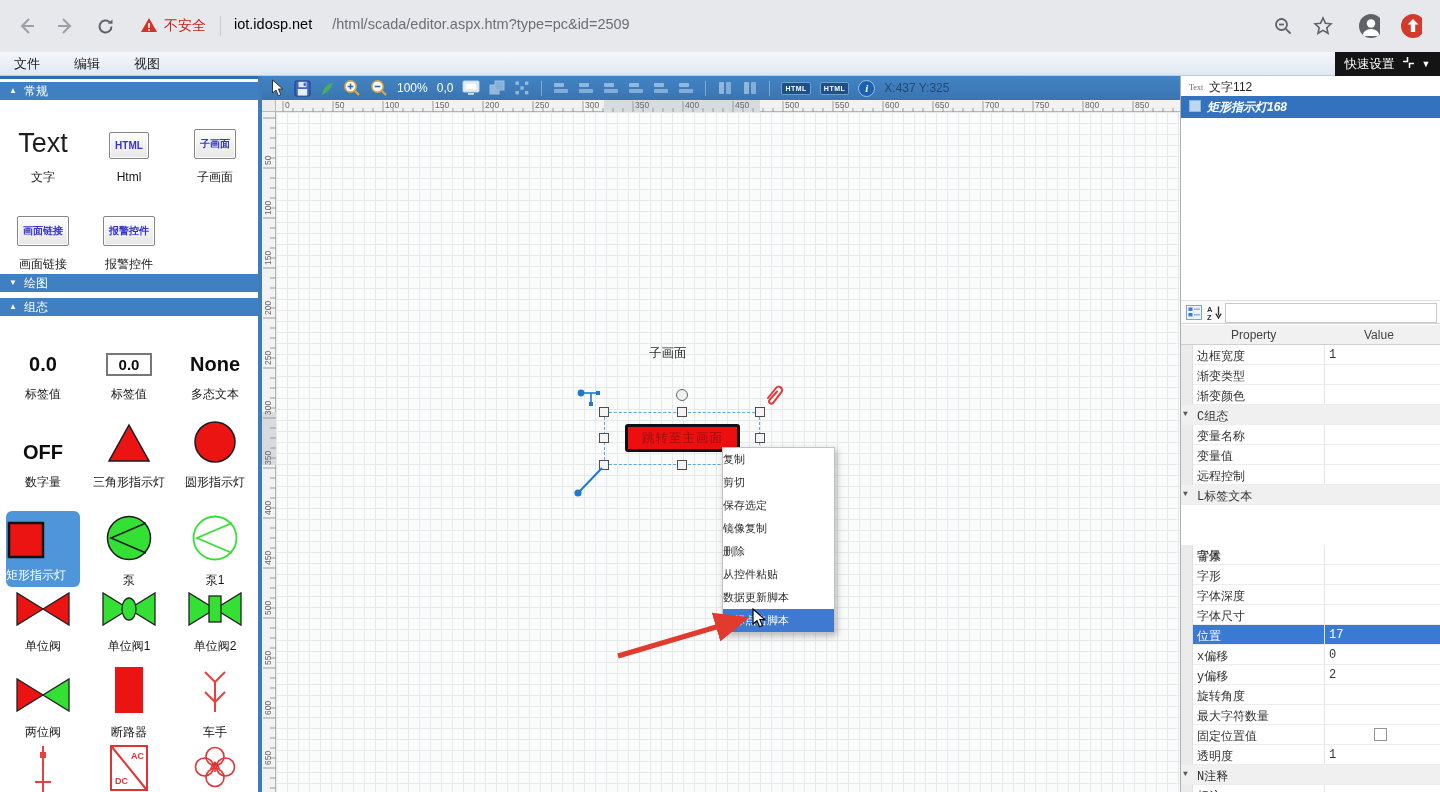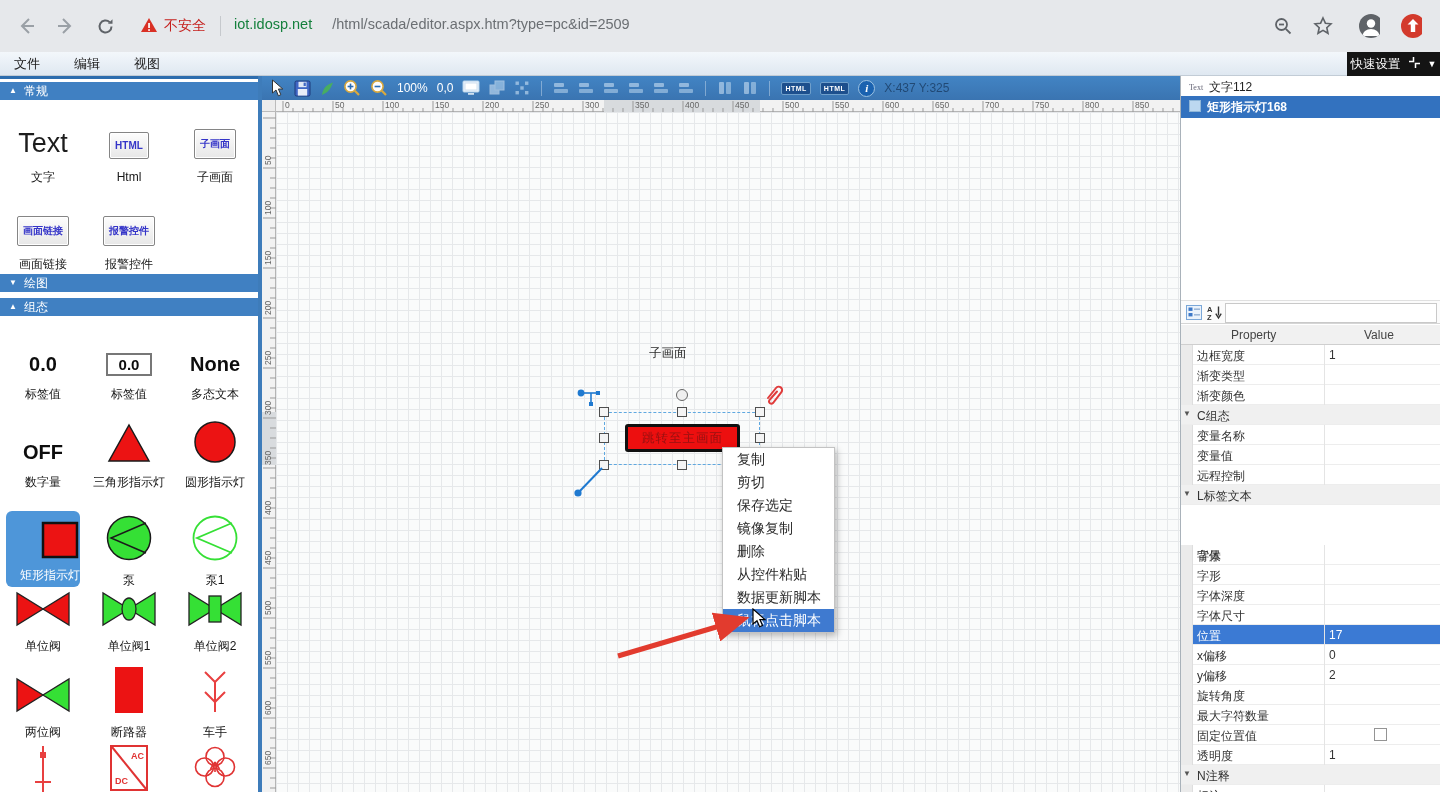--- a/index.html
+++ b/index.html
@@ -8,47 +8,47 @@
        -webkit-font-smoothing:antialiased;}
   .abs{position:absolute;}
 
   
   .chrome{left:0;top:0;width:1440px;height:52px;background:#e6e8eb;border-bottom:1px solid #cdd0d4;}
   .chrome .nav{top:15px;width:22px;height:22px;display:flex;align-items:center;justify-content:center;cursor:pointer;}
   .sec-warn{display:flex;align-items:center;gap:6px;top:14px;left:140px;height:24px;}
   .sec-text{color:#c5221f;font-size:14px;}
   .url-div{left:220px;top:16px;width:1px;height:20px;background:#c6c9cd;}
   .url{left:234px;top:16px;font-size:14.5px;white-space:nowrap;}
-  .url .host{color:#15803d;margin-top:16px;}
+  .url .host{color:#000000;margin-top:16px;}
   .url .path{color:#6b6f73;margin-left:20px;}
 
   
   .menubar{left:0;top:52px;width:1440px;height:24px;background:linear-gradient(#f3f7fb,#dfe8f1);
            border-bottom:1px solid #c2ccd6;display:flex;align-items:center;padding-left:14px;gap:34px;box-sizing:border-box;}
   .menu-item{font-size:13px;color:#1c1c1c;cursor:pointer;}
-  .quickset{right:0;top:52px;width:93px;height:24px;background:#141414;color:#fff;display:flex;
+  .quickset{right:0;top:52px;width:105px;height:24px;background:#141414;color:#fff;display:flex;
             align-items:center;justify-content:center;gap:7px;font-size:12.5px;}
 
   
   .sidebar{left:0;top:76px;width:258px;height:716px;background:#fff;border-top:3px solid #2d6dae;overflow:hidden;}
   .splitter{left:258px;top:76px;width:4px;height:716px;background:#3e7cba;}
   .sec-head{position:absolute;left:0;width:258px;height:18px;background:#4080c2;color:#fff;
             display:flex;align-items:center;gap:7px;padding-left:9px;box-sizing:border-box;font-size:12px;cursor:pointer;}
   .sec-head .tri{font-size:8px;line-height:1;}
   .pal-grid{position:absolute;left:0;width:258px;display:grid;grid-template-columns:86px 86px 86px;}
   .cell{display:flex;flex-direction:column;align-items:center;justify-content:flex-end;
         padding-bottom:3px;box-sizing:border-box;cursor:pointer;}
   .cell .pv{margin-bottom:11px;display:flex;align-items:flex-end;justify-content:center;}
   .cell .lbl{font-size:12px;color:#161616;text-align:center;line-height:1.2;}
   .pv-text-large{font-size:27px;color:#1d1d1d;}
   .pv-text-big{font-size:20px;font-weight:bold;color:#0d0d0d;}
   .pv-text-boxed{font-size:15px;font-weight:bold;color:#0d0d0d;border:2px solid #777;padding:1px 11px;background:#fff;}
   .mini-btn{border:1px solid #858585;background:linear-gradient(#fdfdfd,#e7e7e7);color:#3434c8;
             font-size:10px;font-weight:bold;padding:7px 5px;border-radius:2px;box-shadow:inset 0 0 0 1px #fff;}
-  .tile-sel{background:#4e96d9;border-radius:6px;width:74px;display:flex;flex-direction:column;align-items:flex-end;
+  .tile-sel{background:#4e96d9;border-radius:6px;width:74px;display:flex;flex-direction:column;align-items:flex-start;
             padding:9px 0 5px;}
   .tile-sel .lbl{color:#fff;margin-top:8px;}
 
   
   .etoolbar{left:262px;top:76px;width:918px;height:24px;background:linear-gradient(#4284c4,#3a74b1);
             display:flex;align-items:center;padding-left:9px;gap:9px;box-sizing:border-box;}
   .tb-txt{color:#fff;font-size:12px;}
   .tb-dim{opacity:.55;}
   .tb-sep{width:1px;height:15px;background:rgba(255,255,255,.35);margin:0 2px;}
   .tb-ic{display:flex;align-items:center;cursor:pointer;}
@@ -66,34 +66,34 @@
   .canvas{left:276px;top:112px;width:904px;height:680px;background:#fafbfb;overflow:hidden;
           background-image:linear-gradient(#e6e8ea 1px,transparent 1px),linear-gradient(90deg,#e6e8ea 1px,transparent 1px);
           background-size:11px 11px;}
   .sub-label{font-size:12.5px;color:#2b2b2b;}
   .sel-rect{border:1.6px dashed #5fa8e0;box-sizing:border-box;}
   .handle{width:10px;height:10px;background:#f4f4f4;border:1.6px solid #4f4f4f;box-sizing:border-box;}
   .rot-handle{width:12px;height:12px;border-radius:50%;background:#efefef;border:1.6px solid #666;box-sizing:border-box;}
   .scada-btn{background:#ed0f0f;border:3px solid #101010;border-radius:3px;display:flex;align-items:center;
              justify-content:center;color:#941111;font-size:12.5px;letter-spacing:1px;box-sizing:border-box;}
   .ctx-menu{width:111px;background:#fff;border:1px solid #c3c3c3;box-shadow:2px 3px 7px rgba(0,0,0,.28);z-index:4;}
-  .ctx-item{height:23px;line-height:23px;padding-left:14px;font-size:14px;color:#2a2a2a;cursor:pointer;white-space:nowrap;}
+  .ctx-item{height:23px;line-height:23px;font-size:11px;color:#2a2a2a;cursor:pointer;white-space:nowrap;}
   .ctx-item.hl{background:#3f7ad0;color:#fff;}
 
   
   .rpanel{left:1180px;top:76px;width:260px;height:716px;background:#fff;border-left:1px solid #a9b2ba;box-sizing:border-box;}
   .obj-row{position:absolute;left:0;width:259px;display:flex;align-items:center;cursor:pointer;box-sizing:border-box;}
-  .obj-row.sel{background:#3372bf;color:#fff;font-weight:bold;}
+  .obj-row.sel{background:#3372bf;color:#fff;font-weight:bold;font-style:italic;}
   .obj-type{font-size:8px;color:#667;font-family:"Liberation Serif",serif;margin:0 6px 0 8px;}
   .ptoolbar{position:absolute;left:0;top:224px;width:259px;height:24px;background:#fbfbfb;border-top:1px solid #e0e0e0;
             border-bottom:1px solid #d5d5d5;box-sizing:border-box;}
   .ptool-box{position:absolute;left:44px;top:2px;right:3px;height:18px;border:1px solid #c9c9c9;background:#fff;}
   .pgrid-head{position:absolute;left:0;top:249px;width:259px;height:20px;background:#f1f1f1;border-bottom:1px solid #cfcfcf;box-sizing:border-box;}
   .pgh{position:absolute;top:3px;font-size:12px;color:#444;}
-  .prow{position:absolute;left:0;width:259px;height:20px;border-bottom:1px solid #ededed;box-sizing:border-box;cursor:pointer;}
+  .prow{position:absolute;left:0;width:259px;height:20px;border-bottom:1px solid #ededed;box-sizing:border-box;cursor:pointer;font-family:Liberation Mono, monospace;}
   .prow .gut{position:absolute;left:0;top:0;width:12px;height:20px;background:#ebebeb;border-right:1px solid #dedede;box-sizing:border-box;}
   .prow .nm{position:absolute;left:16px;top:3px;color:#333;white-space:nowrap;}
   .prow .vdiv{position:absolute;left:143px;top:0;width:1px;height:20px;background:#e4e4e4;}
   .prow .vl{position:absolute;left:148px;top:3px;color:#333;}
   .prow.group{background:#f0f0f0;}
   .prow.group .ga{position:absolute;left:2px;top:4px;font-size:8px;color:#555;}
   .prow.selrow{background:#3b7ad4;}
   .prow.selrow .nm,.prow.selrow .vl{color:#fff;}
   .swatch{position:absolute;left:145px;top:2px;width:111px;height:15px;background:#000;cursor:pointer;}
   .pcheck{position:absolute;left:193px;top:3px;width:13px;height:13px;border:1px solid #949494;background:#fff;box-sizing:border-box;cursor:pointer;}

